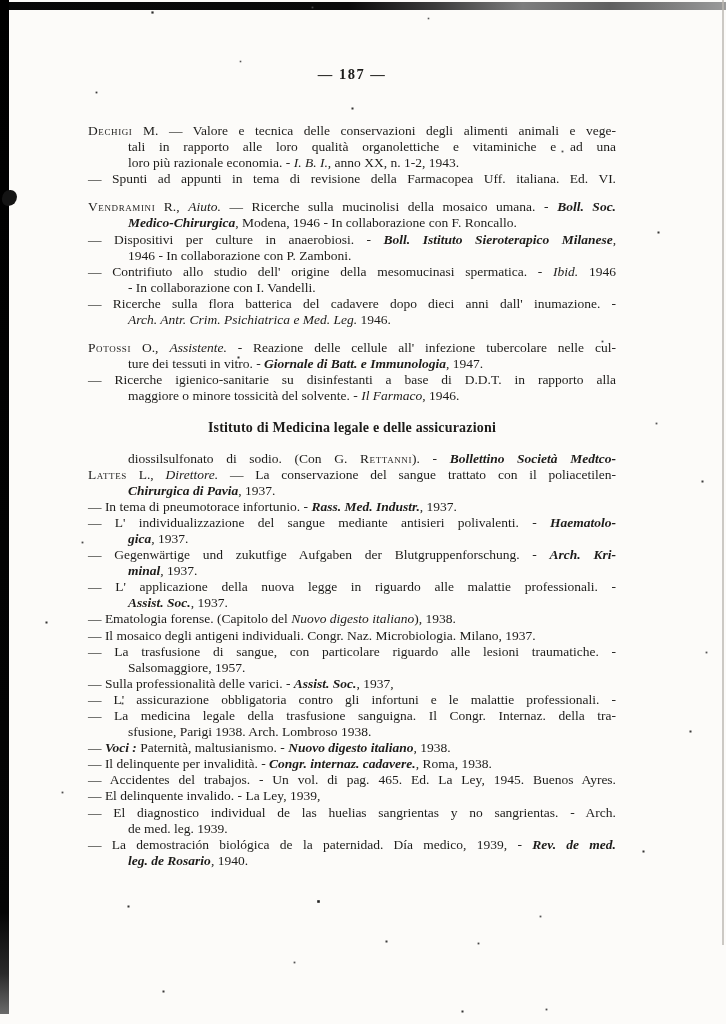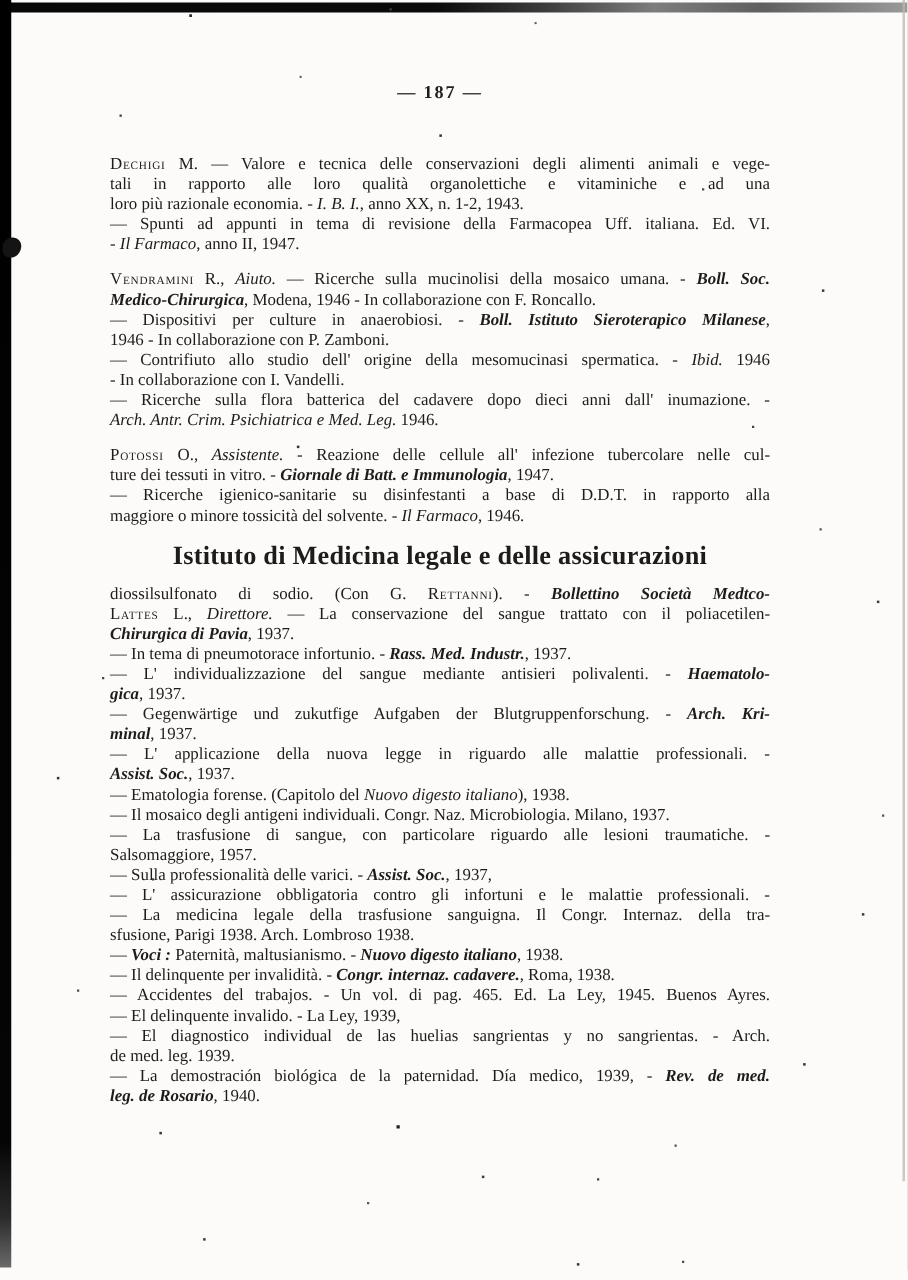--- a/index.html
+++ b/index.html
@@ -47,24 +47,24 @@
   .page-number{
     position:absolute;top:66px;left:88px;width:528px;
     text-align:center;font-weight:bold;font-size:14.5px;letter-spacing:1.5px;
   }
   .text-block{
     position:absolute;top:123px;left:88px;width:528px;
     font-size:13.5px;line-height:16.1px;
   }
   .group{margin:0 0 12px 0;}
   .line{white-space:normal;}
-  .line.cont{}
+  .line.cont{margin-left:40px;}
   .line.justify{text-align:justify;text-align-last:justify;}
   .section-heading{
-    font-weight:bold;font-size:21px;line-height:20px;
+    font-weight:bold;font-size:14px;line-height:20px;
     text-align:center;margin:13px 0 13px 0;letter-spacing:.2px;
   }
   .r-n{font-style:normal;}
   .r-i{font-style:italic;}
   .r-bi{font-style:italic;font-weight:bold;}
   .r-sc{font-variant:small-caps;letter-spacing:.6px;}
 </style>
 </head>
 <body>
 
@@ -76,21 +76,20 @@
   <div class="specks"></div>
 
   <div class="page-number">— 187 —</div>
 
   <div class="text-block" id="text-block">
       <div class="group">
         <div class="line first justify"><span class="r-sc">Dechigi</span><span class="r-n"> M. — Valore e tecnica delle conservazioni degli alimenti animali e vege-</span></div>
         <div class="line cont justify"><span class="r-n">tali in rapporto alle loro qualità organolettiche e vitaminiche e ad una</span></div>
         <div class="line cont"><span class="r-n">loro più razionale economia. - </span><span class="r-i">I. B. I.</span><span class="r-n">, anno XX, n. 1-2, 1943.</span></div>
         <div class="line first justify"><span class="r-n">— Spunti ad appunti in tema di revisione della Farmacopea Uff. italiana. Ed. VI.</span></div>
-        <div class="line cont"><span class="r-n">- </span><span class="r-i">Il Farmaco</span><span class="r-n">, anno II, 1947.</span></div>
       </div>
       <div class="group">
         <div class="line first justify"><span class="r-sc">Vendramini</span><span class="r-n"> R., </span><span class="r-i">Aiuto.</span><span class="r-n"> — Ricerche sulla mucinolisi della mosaico umana. - </span><span class="r-bi">Boll. Soc.</span></div>
         <div class="line cont"><span class="r-bi">Medico-Chirurgica</span><span class="r-n">, Modena, 1946 - In collaborazione con F. Roncallo.</span></div>
         <div class="line first justify"><span class="r-n">— Dispositivi per culture in anaerobiosi. - </span><span class="r-bi">Boll. Istituto Sieroterapico Milanese</span><span class="r-n">,</span></div>
         <div class="line cont"><span class="r-n">1946 - In collaborazione con P. Zamboni.</span></div>
         <div class="line first justify"><span class="r-n">— Contrifiuto allo studio dell' origine della mesomucinasi spermatica. - </span><span class="r-i">Ibid.</span><span class="r-n"> 1946</span></div>
         <div class="line cont"><span class="r-n">- In collaborazione con I. Vandelli.</span></div>
         <div class="line first justify"><span class="r-n">— Ricerche sulla flora batterica del cadavere dopo dieci anni dall' inumazione. -</span></div>
         <div class="line cont"><span class="r-i">Arch. Antr. Crim. Psichiatrica e Med. Leg.</span><span class="r-n"> 1946.</span></div>

